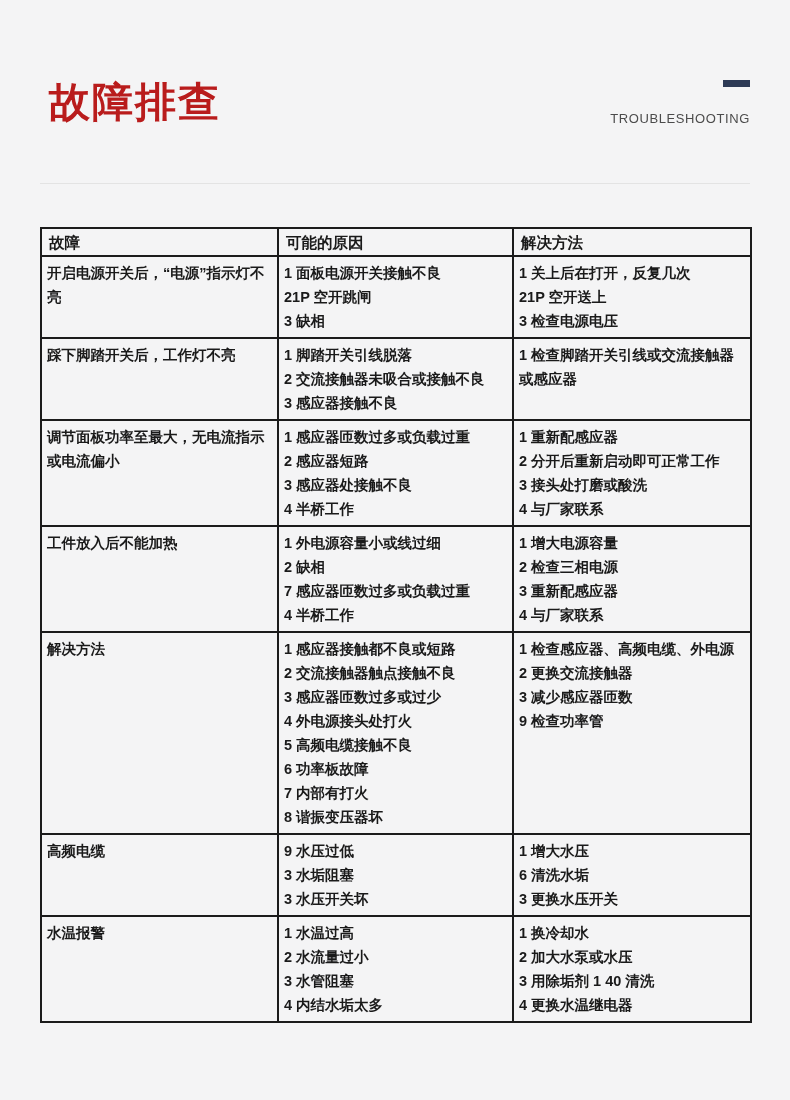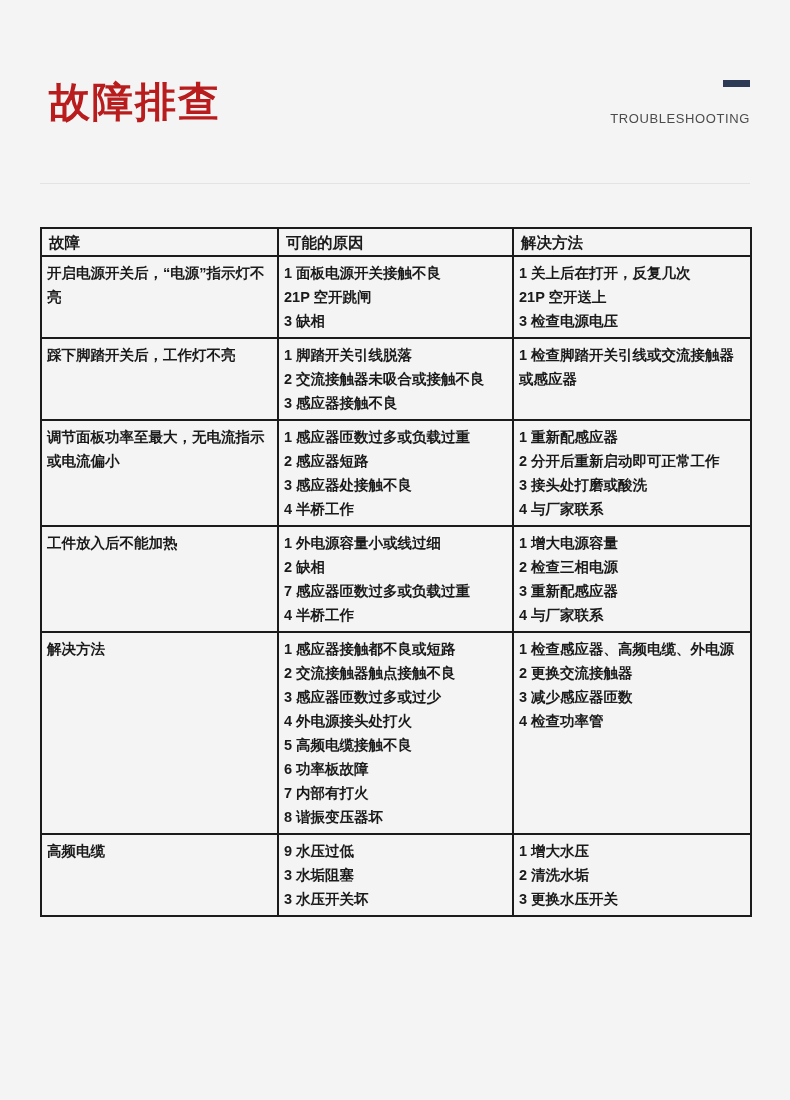--- a/index.html
+++ b/index.html
@@ -195,34 +195,51 @@
             <div class="line">4 外电源接头处打火</div>
             <div class="line">5 高频电缆接触不良</div>
             <div class="line">6 功率板故障</div>
             <div class="line">7 内部有打火</div>
             <div class="line">8 谐振变压器坏</div>
           </td>
           <td>
             <div class="line">1 检查感应器、高频电缆、外电源</div>
             <div class="line">2 更换交流接触器</div>
             <div class="line">3 减少感应器匝数</div>
-            <div class="line">4 检查功率管</div>
+            <div class="line">9 检查功率管</div>
           </td>
         </tr>
         <tr>
           <td>
             <div class="line">高频电缆</div>
           </td>
           <td>
             <div class="line">9 水压过低</div>
             <div class="line">3 水垢阻塞</div>
             <div class="line">3 水压开关坏</div>
           </td>
           <td>
             <div class="line">1 增大水压</div>
-            <div class="line">2 清洗水垢</div>
+            <div class="line">6 清洗水垢</div>
             <div class="line">3 更换水压开关</div>
+          </td>
+        </tr>
+        <tr>
+          <td>
+            <div class="line">水温报警</div>
+          </td>
+          <td>
+            <div class="line">1 水温过高</div>
+            <div class="line">2 水流量过小</div>
+            <div class="line">3 水管阻塞</div>
+            <div class="line">4 内结水垢太多</div>
+          </td>
+          <td>
+            <div class="line">1 换冷却水</div>
+            <div class="line">2 加大水泵或水压</div>
+            <div class="line">3 用除垢剂 1 40 清洗</div>
+            <div class="line">4 更换水温继电器</div>
           </td>
         </tr>
       </tbody>
   </table>
 
 </div>
 
 </body></html>

